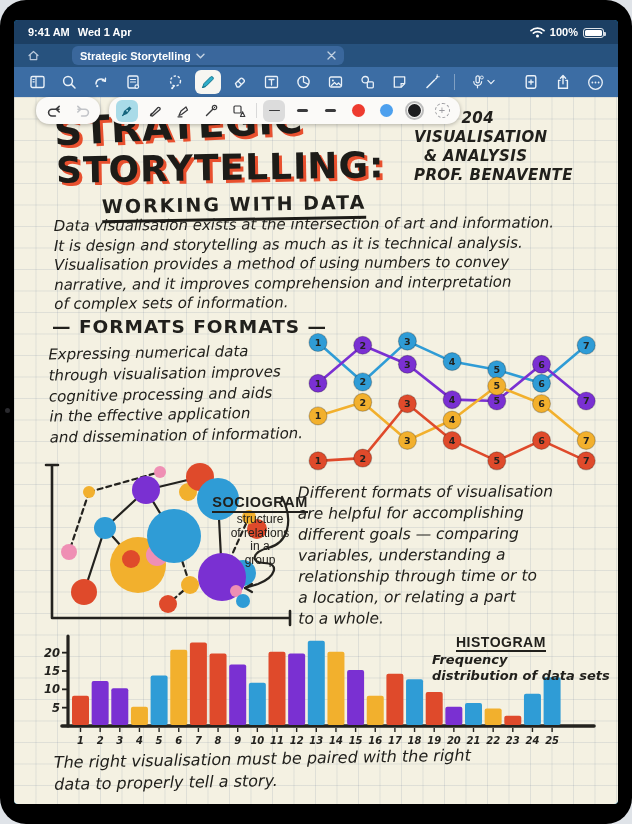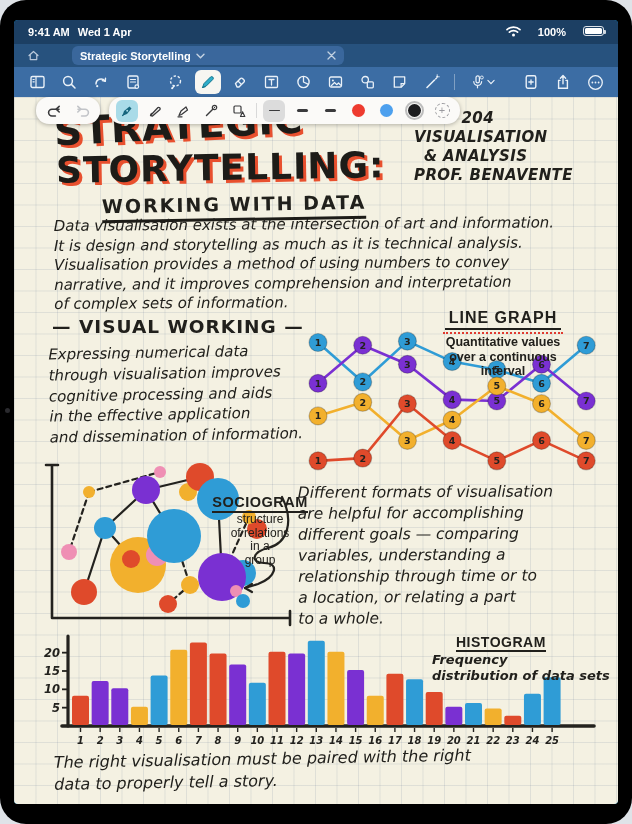--- a/index.html
+++ b/index.html
@@ -3,21 +3,21 @@
 <meta charset="utf-8">
 <style>
   html,body{margin:0;padding:0;background:#dfe3e8;}
   *{box-sizing:border-box;}
   .device{position:relative;width:632px;height:824px;background:#000;border-radius:26px;overflow:hidden;font-family:"Liberation Sans",sans-serif;}
   .camera-dot{position:absolute;left:5px;top:408px;width:5px;height:5px;border-radius:50%;background:#2a2a2e;}
   .screen{position:absolute;left:14px;top:20px;width:604px;height:784px;border-radius:4px;overflow:hidden;background:#0ea5e9;display:flex;flex-direction:column;}
   
   .status-bar{height:24px;background:#1c3f63;color:#fff;display:flex;align-items:center;justify-content:space-between;padding:0 14px;font-size:11px;font-weight:700;flex:0 0 auto;}
   .sb-left{display:flex;gap:8px;align-items:center;}
-  .sb-right{display:flex;gap:17px;align-items:flex-start;}
+  .sb-right{display:flex;gap:5px;align-items:flex-end;}
   .batt{position:relative;width:21px;height:10px;border:1px solid rgba(255,255,255,.85);border-radius:3px;}
   .batt::before{content:"";position:absolute;inset:1px;background:#fff;border-radius:1.5px;}
   .batt::after{content:"";position:absolute;right:-3px;top:2.5px;width:2px;height:4px;background:rgba(255,255,255,.8);border-radius:0 1px 1px 0;}
   
   .tab-bar{height:23px;background:#27527e;display:flex;align-items:center;padding:0 6px;gap:26px;flex:0 0 auto;}
   .home-btn{width:26px;height:19px;display:flex;align-items:center;justify-content:center;color:#b9c8da;background:transparent;border:0;padding:0;}
   .tab{height:19px;width:272px;background:#3a679c;border-radius:6px;display:flex;align-items:center;padding:0 8px;color:#fff;font-size:11px;font-weight:700;gap:5px;}
   .tab .spacer{flex:1;}
   .tab .chev,.tab .close{color:#c3d2e2;display:flex;align-items:center;}
   
@@ -253,34 +253,27 @@
         <div>VISUALISATION</div>
         <div style="padding-left:10px">&amp; ANALYSIS</div>
         <div>PROF. BENAVENTE</div>
       </div>
 
       <div class="abs hand prewrap intro">Data visualisation exists at the intersection of art and information.
 It is design and storytelling as much as it is technical analysis.
 Visualisation provides a method of using numbers to convey
 narrative, and it improves comprehension and interpretation
 of complex sets of information.</div>
-      <div class="abs print vfh">— VISUAL WORKING —</div>
+      <div class="abs print vfh">— FORMATS FORMATS —</div>
       <div class="abs hand prewrap vfb">Expressing numerical data
 through visualisation improves
 cognitive processing and aids
 in the effective application
 and dissemination of information.</div>
 
-      <div class="abs lg-label">
-        <span class="lg-title">LINE GRAPH</span>
-        <div class="lg-red"></div>
-        <div class="lg-sub prewrap">Quantitative values
-over a continuous
-interval</div>
-      </div>
       <svg class="abs chart-svg" style="left:288px;top:226px;" width="302" height="152" viewBox="0 0 302 152">
           <polyline points="16,19.519999999999996 60.7,58.959999999999994 105.4,18.159999999999997 150.10000000000002,38.56 194.8,46.72 239.5,60.31999999999999 284.20000000000005,22.24000000000001" fill="none" stroke="#2f9cd6" stroke-width="2.6" stroke-linejoin="round"></polyline>
           <polyline points="16,60.31999999999999 60.7,22.24000000000001 105.4,41.28 150.10000000000002,76.64 194.8,78 239.5,41.28 284.20000000000005,78" fill="none" stroke="#7a30d2" stroke-width="2.6" stroke-linejoin="round"></polyline>
           <polyline points="16,92.96000000000001 60.7,79.36 105.4,117.44 150.10000000000002,97.03999999999999 194.8,63.040000000000006 239.5,80.72 284.20000000000005,117.44" fill="none" stroke="#f2b02d" stroke-width="2.6" stroke-linejoin="round"></polyline>
           <polyline points="16,137.84 60.7,135.12 105.4,80.72 150.10000000000002,117.44 194.8,137.84 239.5,117.44 284.20000000000005,137.84" fill="none" stroke="#df4a2b" stroke-width="2.6" stroke-linejoin="round"></polyline>
           <circle cx="16" cy="19.519999999999996" r="9" fill="#2f9cd6" stroke="rgba(0,0,0,.22)" stroke-width="1.2"></circle>
           <text x="16" y="22.919999999999995" text-anchor="middle" font-size="9.5" fill="#23221e">1</text>
           <circle cx="60.7" cy="58.959999999999994" r="9" fill="#2f9cd6" stroke="rgba(0,0,0,.22)" stroke-width="1.2"></circle>
           <text x="60.7" y="62.35999999999999" text-anchor="middle" font-size="9.5" fill="#23221e">2</text>
           <circle cx="105.4" cy="18.159999999999997" r="9" fill="#2f9cd6" stroke="rgba(0,0,0,.22)" stroke-width="1.2"></circle>

